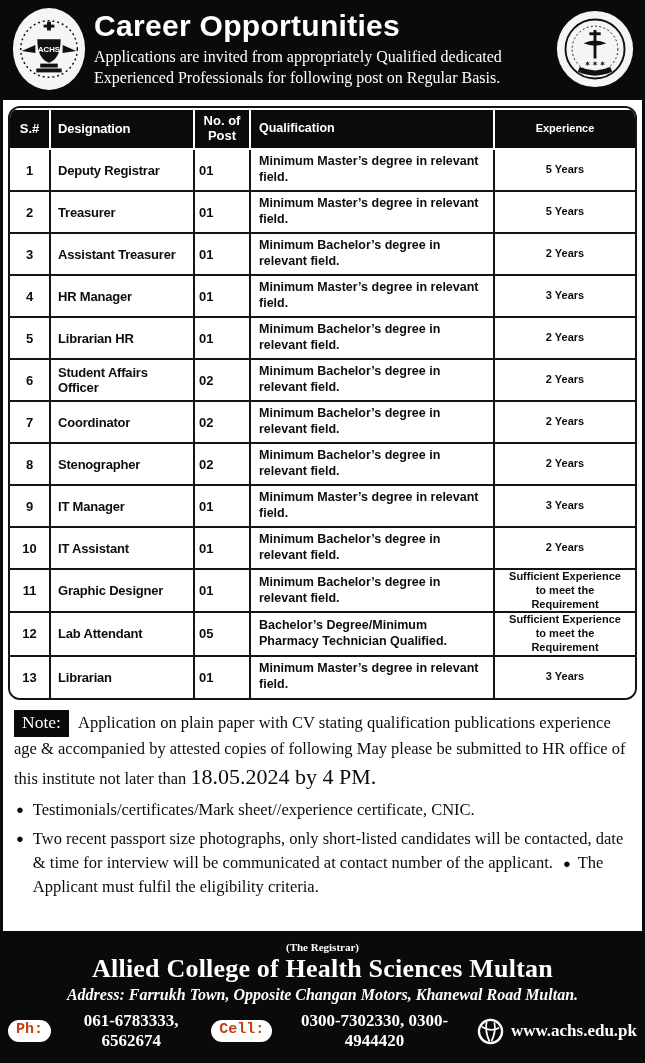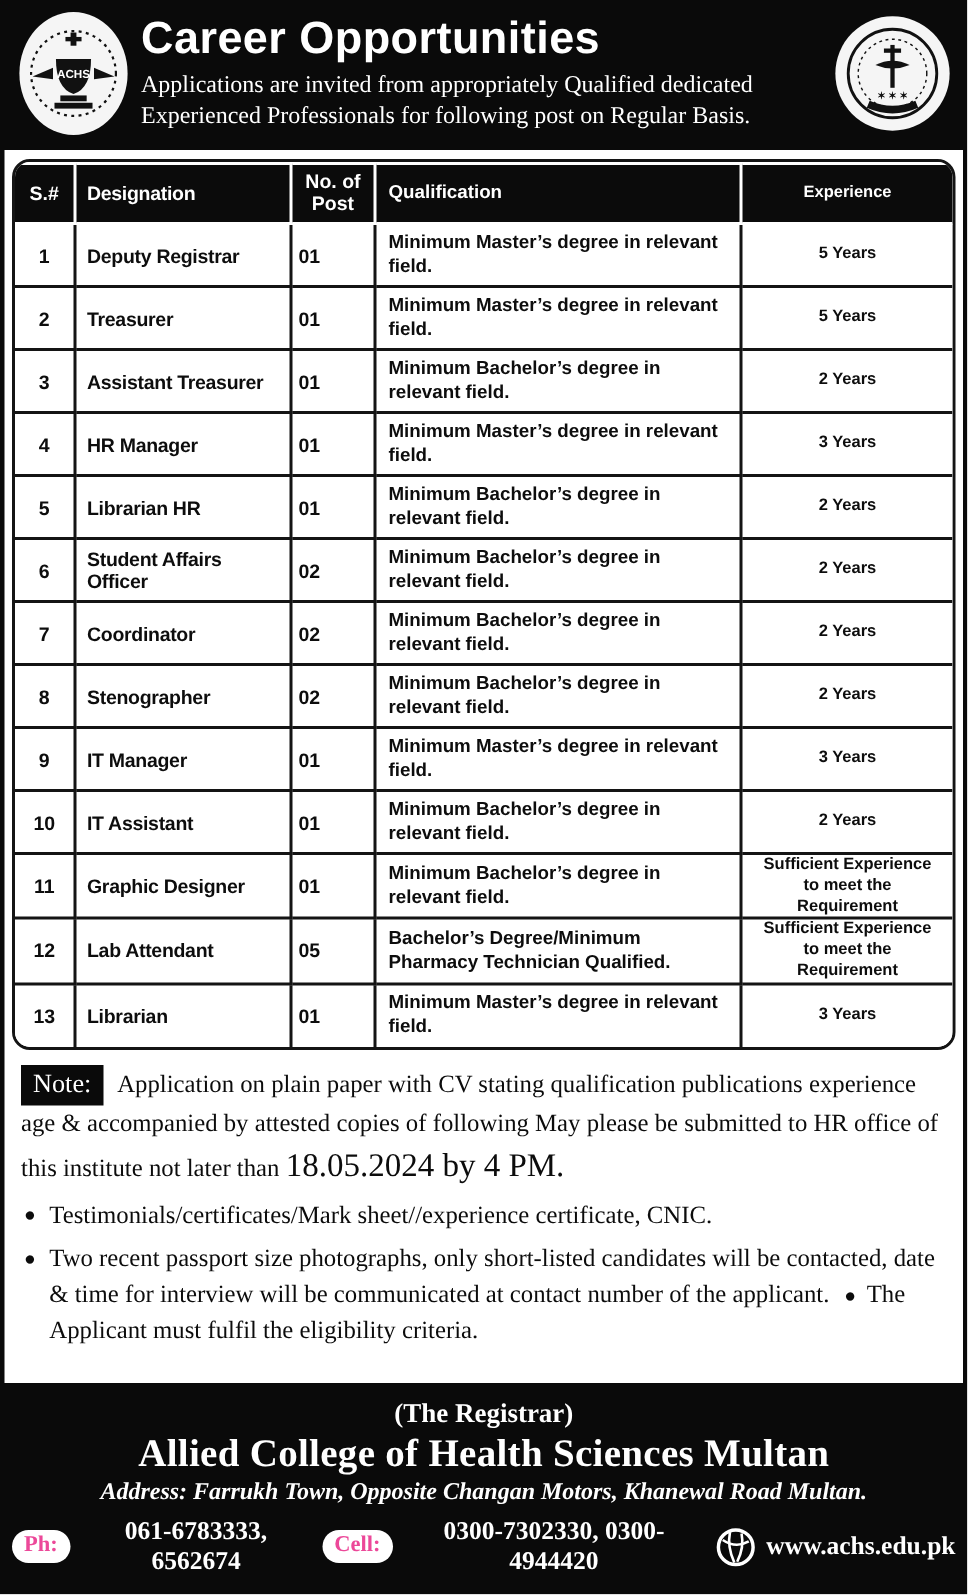--- a/index.html
+++ b/index.html
@@ -70,30 +70,30 @@
   .deadline { font-size: 22px; }
   .bullet-row { display: flex; gap: 9px; margin-top: 5px; padding-left: 2px; }
   .bullet { flex: 0 0 auto; font-size: 13px; line-height: 1.85; }
   .inline-bullet { font-size: 13px; padding: 0 7px 0 10px; }
   
   .ad-footer {
     background: #0a0a0a; color: #fff; text-align: center;
     font-family: "Liberation Serif", serif; font-weight: bold;
     padding: 10px 8px 12px; flex: 0 0 auto;
   }
-  .registrar { font-size: 18px; }
+  .registrar { font-size: 11px; }
   .college   { font-size: 26px; margin-top: 1px; letter-spacing: 0.2px; }
   .address   { font-size: 16px; margin-top: 2px; font-style: italic; }
   .contacts  {
     display: flex; align-items: center; justify-content: center;
     gap: 7px; margin-top: 7px; font-size: 17px;
   }
   .pill {
-    background: #fff; color: #ec4899; border-radius: 12px;
-    padding: 0 8px 2px; font-size: 15px; line-height: 1.35;
+    background: #fff; color: #c2410c; border-radius: 12px;
+    padding: 0 8px 2px; font-size: 15px; line-height: 1.35; font-family: Liberation Mono, monospace;
   }
   .globe-wrap { display: inline-flex; }
 </style>
 </head>
 <body>
 
 <div class="ad">
 
   <header class="ad-header">
     <div class="logo">

